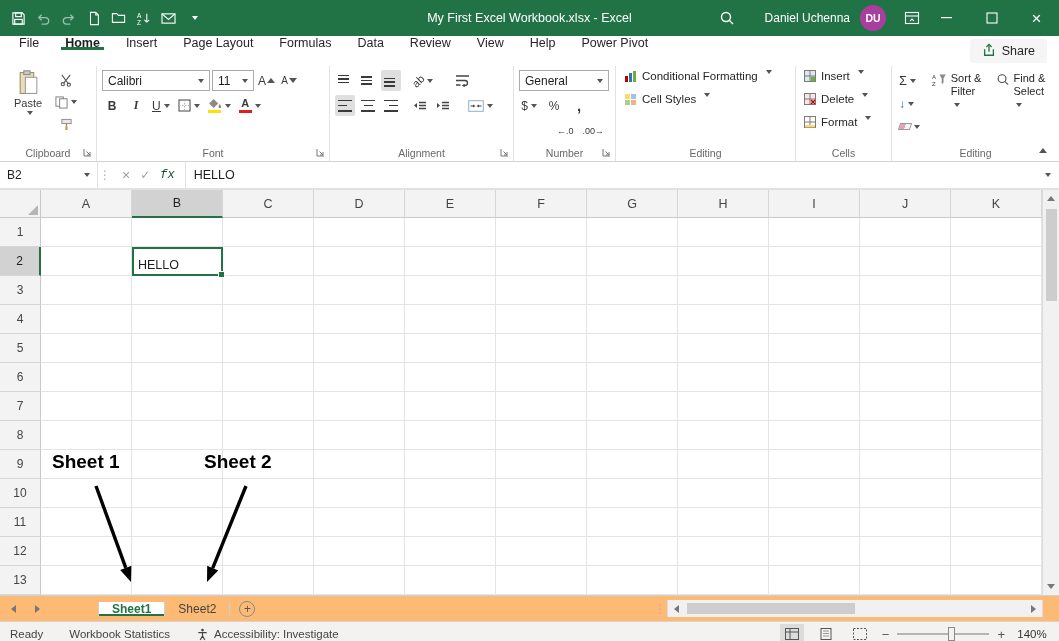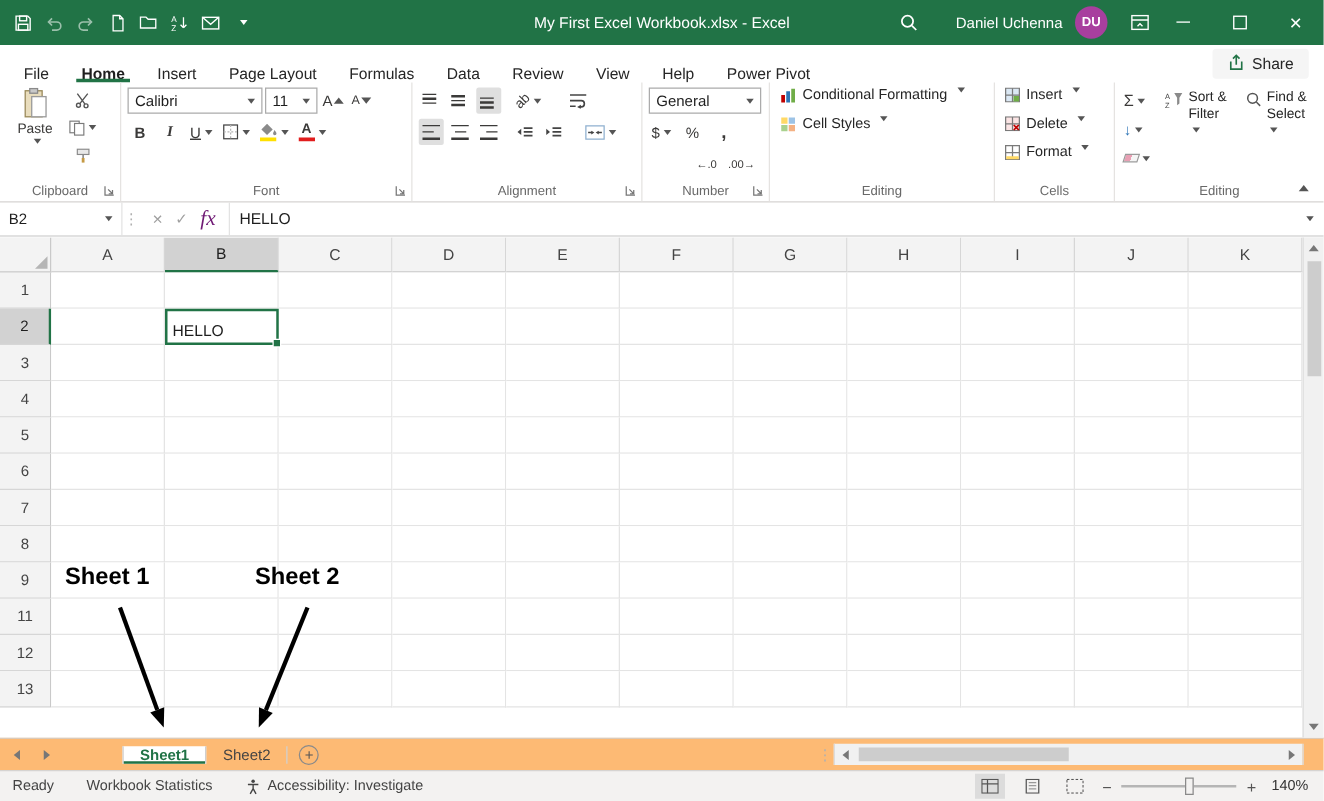--- a/index.html
+++ b/index.html
@@ -72,21 +72,21 @@
 .ribcollapse{position:absolute;right:8px;bottom:5px;width:16px;height:12px;display:flex;align-items:center;justify-content:center}
 .ribcollapse .tri.up{border-bottom-color:#555;border-left-width:4px;border-right-width:4px}
 
 
 .fbar{flex:0 0 28px;display:flex;align-items:stretch;background:#fff;border-bottom:2px solid #e1e1e1}
 .namebox{width:98px;display:flex;align-items:center;padding:0 7px;font-size:12px;color:#1e1e1e;border-right:1px solid #e3e3e3}
 .vdots{width:14px;display:flex;align-items:center;justify-content:center;color:#b0b0b0}
 .vdots::after{content:"⋮"}
 .fxbtns{display:flex;align-items:center;gap:10px;padding:0 10px;border-right:1px solid #e3e3e3}
 .gray{color:#a0a0a0}
-.fxlbl{font-family:Liberation Serif, serif;font-style:italic;font-size:17px;color:#701a75}
+.fxlbl{font-family:Liberation Mono, monospace;font-style:italic;font-size:12px;color:#14532d}
 .fcontent{flex:1;display:flex;align-items:center;padding-left:8px;font-size:12.5px;color:#1e1e1e}
 .fexpand{width:22px;display:flex;align-items:center;justify-content:center}
 
 
 .gridwrap{flex:0 0 400px;display:flex;background:#fff;position:relative}
 .grid{width:1042px;overflow:hidden;position:relative}
 .colrow{display:flex;height:28px}
 .corner{width:41px;flex:0 0 41px;background:#f3f3f3;border-right:1px solid #c9c9c9;border-bottom:1px solid #c9c9c9;position:relative}
 .corner::after{content:"";position:absolute;right:2px;bottom:2px;width:0;height:0;border-left:10px solid transparent;border-bottom:10px solid #b5b5b5}
 .colhead{width:91px;flex:0 0 91px;display:flex;align-items:center;justify-content:center;background:#f3f3f3;border-right:1px solid #d6d6d6;border-bottom:1px solid #c9c9c9;font-size:12.5px;color:#444}
@@ -209,21 +209,21 @@
       <span class="winbtn">
           <svg width="12" height="12" viewBox="0 0 12 12">
             <rect x="1" y="1" width="10" height="10" fill="none" stroke="#fff" stroke-width="1.1"></rect>
           </svg>
         </span>
       <span class="winbtn x-glyph">×</span>
     </div>
   </div>
 
   <div class="tabrow">
-    <div style="display:flex;align-items:flex-end">
+    <div style="display:flex;align-items:flex-start">
         <div class="rtab">File</div>
         <div class="rtab active">Home</div>
         <div class="rtab">Insert</div>
         <div class="rtab">Page Layout</div>
         <div class="rtab">Formulas</div>
         <div class="rtab">Data</div>
         <div class="rtab">Review</div>
         <div class="rtab">View</div>
         <div class="rtab">Help</div>
         <div class="rtab">Power Pivot</div>
@@ -715,20 +715,34 @@
             <div class="cell"></div>
             <div class="cell"></div>
             <div class="cell"></div>
             <div class="cell"></div>
             <div class="cell"></div>
             <div class="cell"></div>
             <div class="cell"></div>
             <div class="cell"></div>
           </div>
           <div class="grow">
+            <div class="rowhead">10</div>
+            <div class="cell"></div>
+            <div class="cell"></div>
+            <div class="cell"></div>
+            <div class="cell"></div>
+            <div class="cell"></div>
+            <div class="cell"></div>
+            <div class="cell"></div>
+            <div class="cell"></div>
+            <div class="cell"></div>
+            <div class="cell"></div>
+            <div class="cell"></div>
+          </div>
+          <div class="grow">
             <div class="rowhead">11</div>
             <div class="cell"></div>
             <div class="cell"></div>
             <div class="cell"></div>
             <div class="cell"></div>
             <div class="cell"></div>
             <div class="cell"></div>
             <div class="cell"></div>
             <div class="cell"></div>
             <div class="cell"></div>

